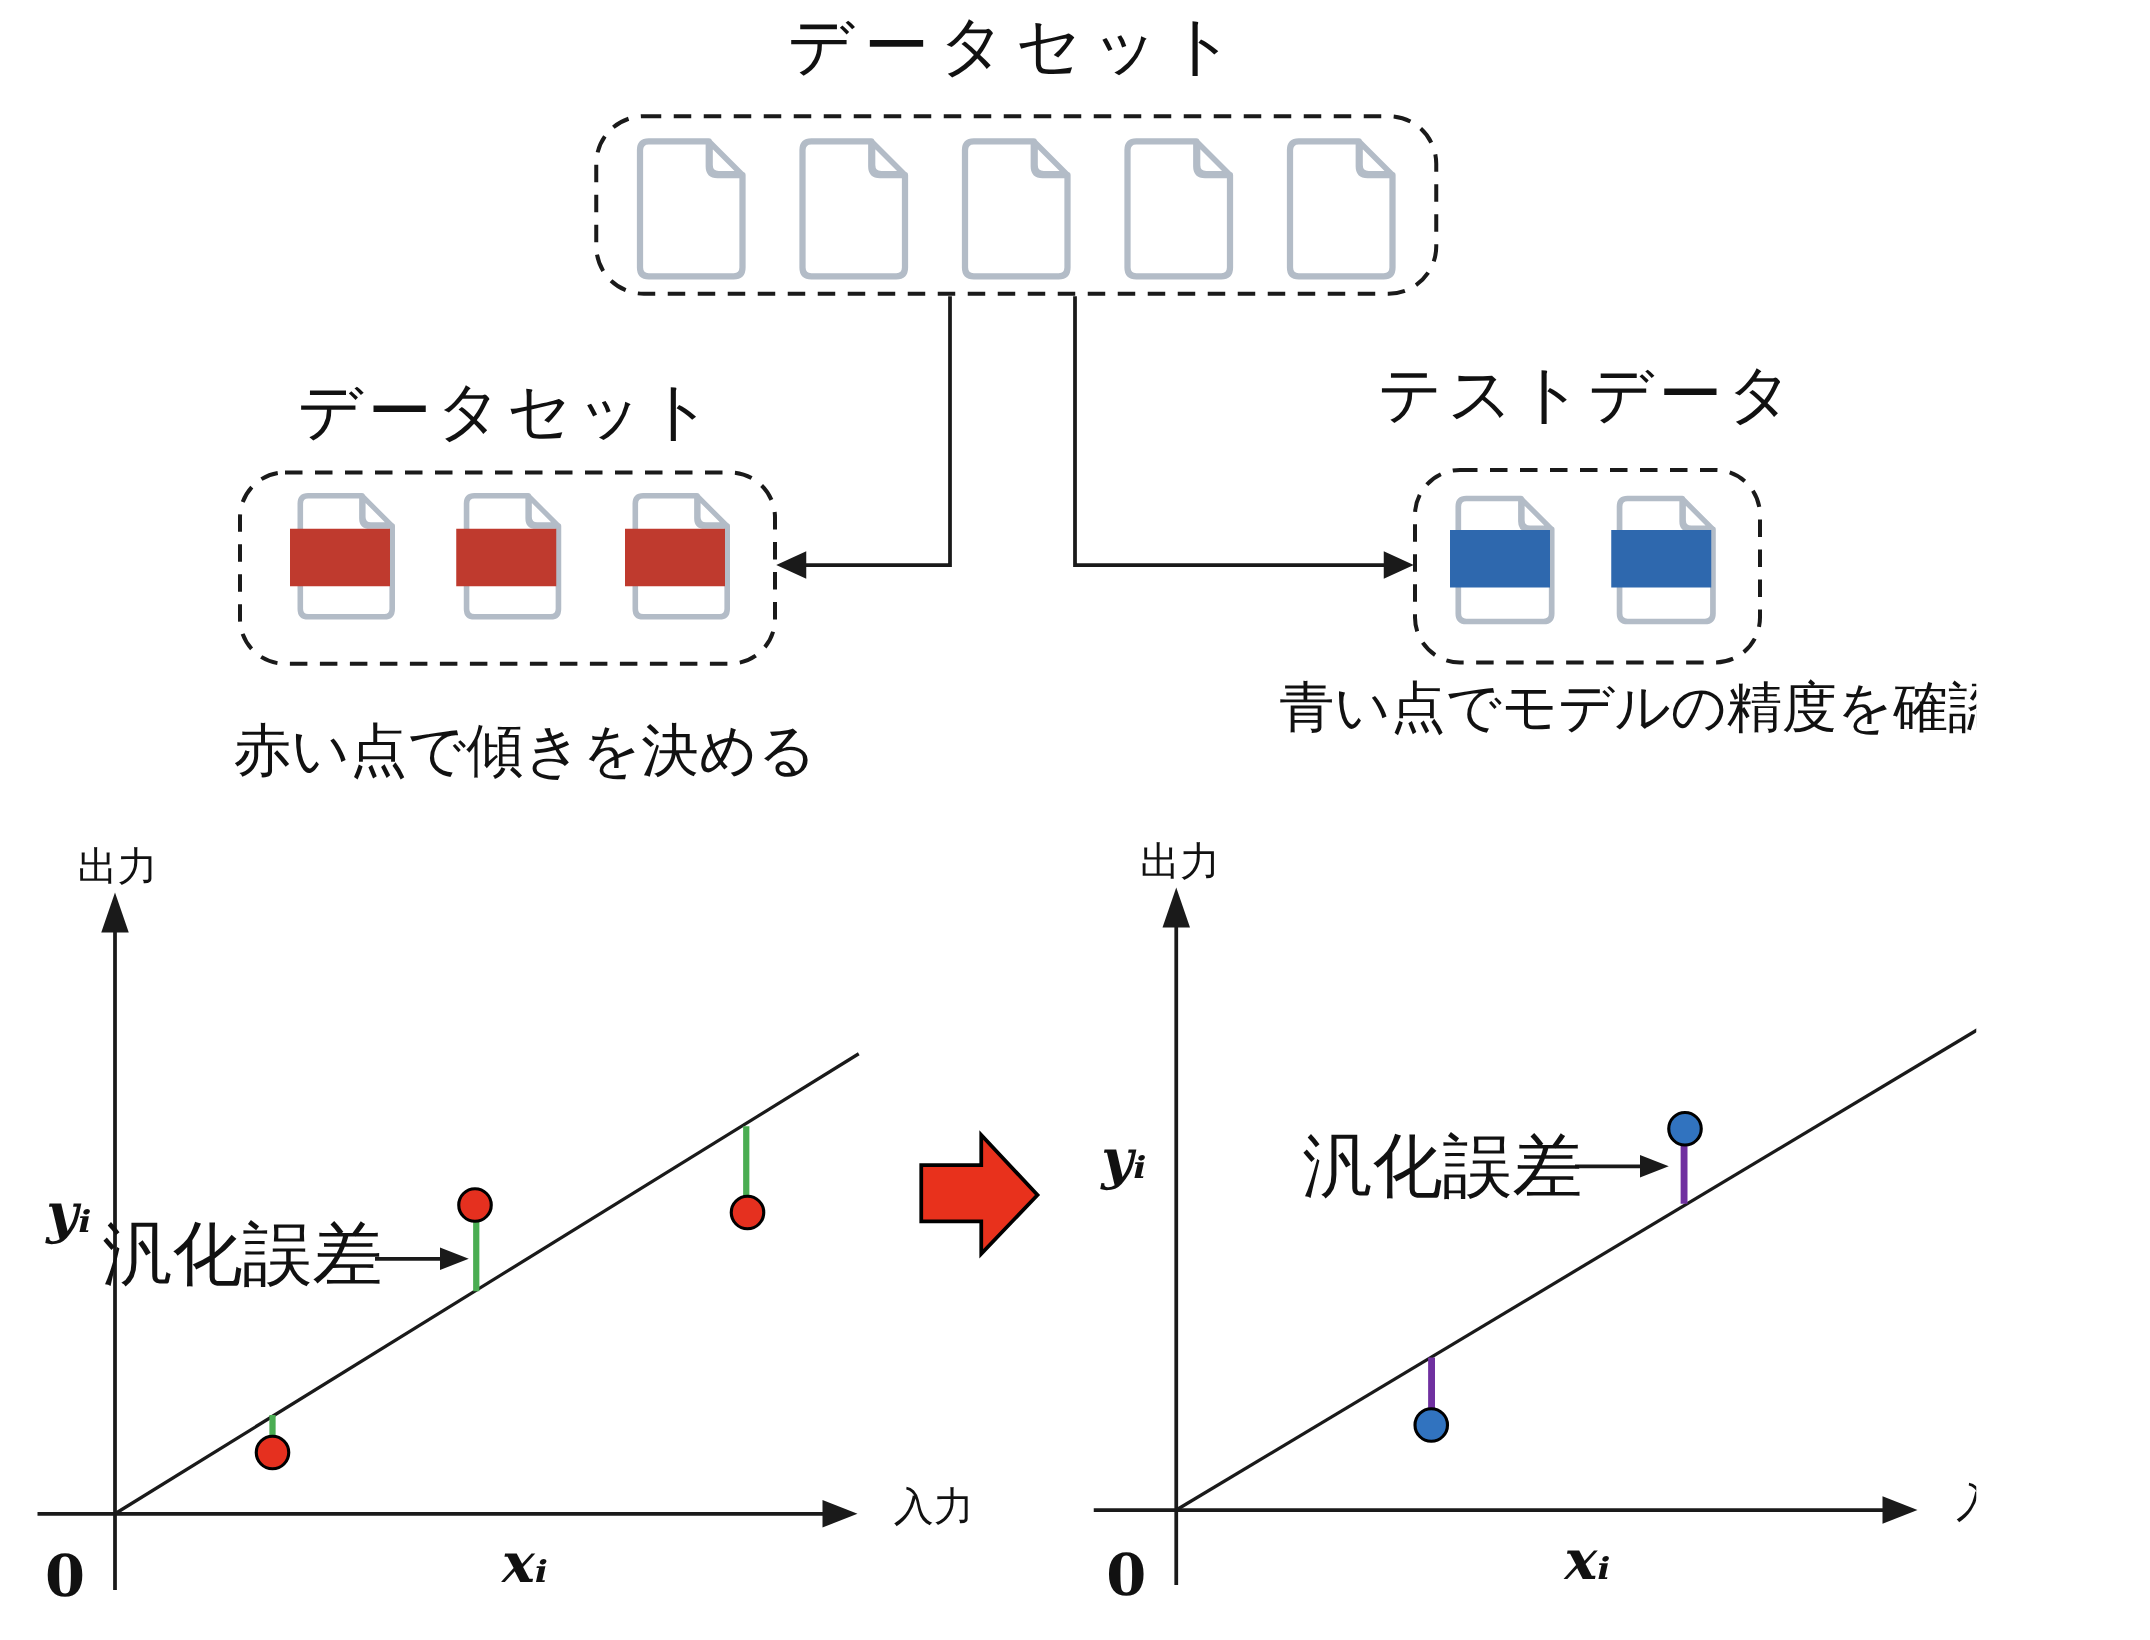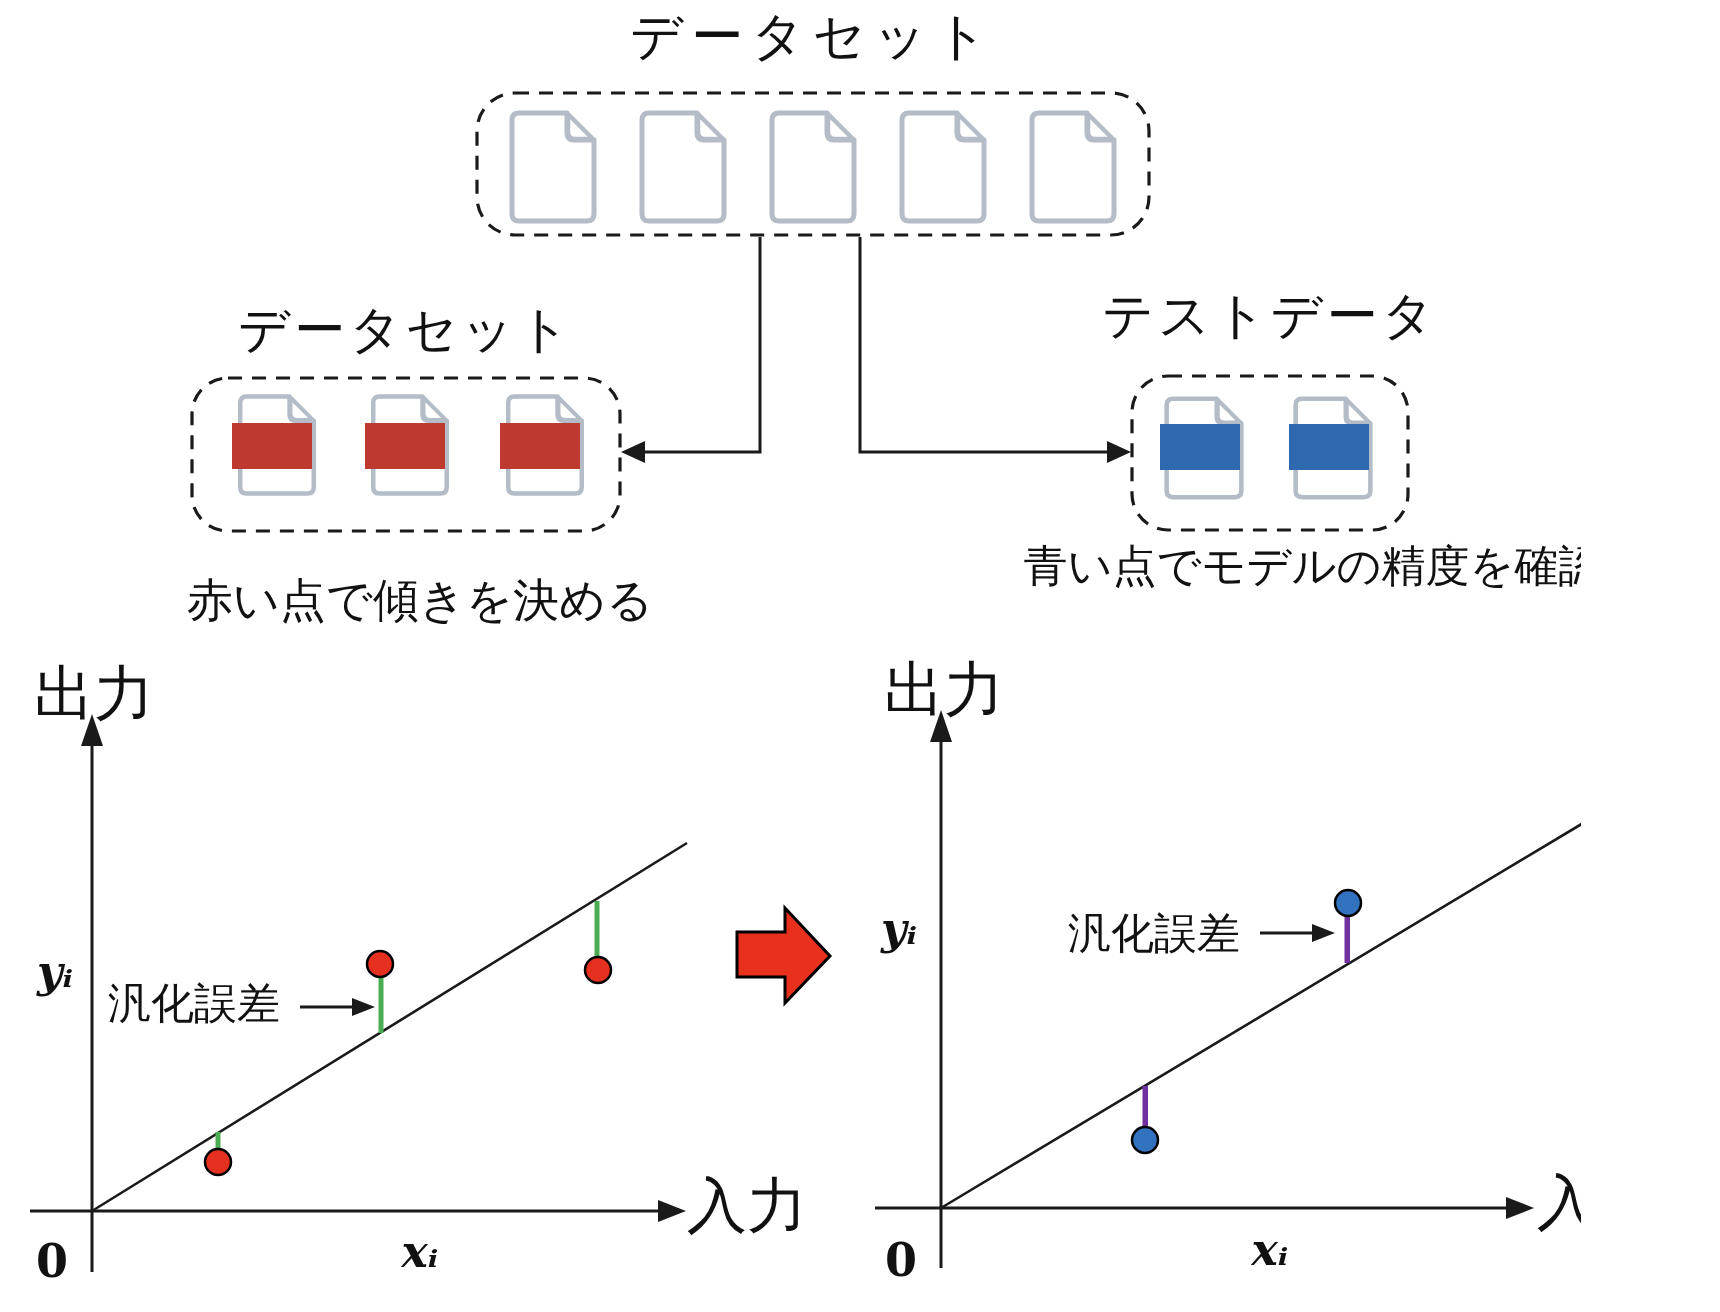--- a/index.html
+++ b/index.html
@@ -5,22 +5,22 @@
   html,body{margin:0;padding:0;background:#fff;}
   #canvas{position:relative;width:1581px;height:1312px;background:#ffffff;overflow:hidden;
           font-family:"Liberation Sans",sans-serif;color:#111;}
   #shapes{position:absolute;left:0;top:0;}
   .lbl{position:absolute;transform:translate(-50%,-50%);white-space:nowrap;color:#111;
        font-family:"Liberation Sans",sans-serif;}
   .t-dataset{font-size:52px;letter-spacing:8px;}
   .t-branch{font-size:51px;letter-spacing:4px;}
   .t-caption{font-size:46px;}
   .t-caption2{font-size:44px;}
-  .t-axis{font-size:60px;}
-  .t-err{font-size:43px;}
+  .t-axis{font-size:32px;}
+  .t-err{font-size:56px;}
   .t-zero{font-size:46px;font-weight:bold;font-family:"DejaVu Serif",serif;}
   .t-math{font-size:44px;font-style:italic;font-weight:bold;font-family:"DejaVu Serif",serif;}
 </style>
 </head>
 <body>
 
 <div id="canvas">
 
   <svg id="shapes" width="1720" height="1312" viewBox="0 0 1720 1312">
     <defs>

